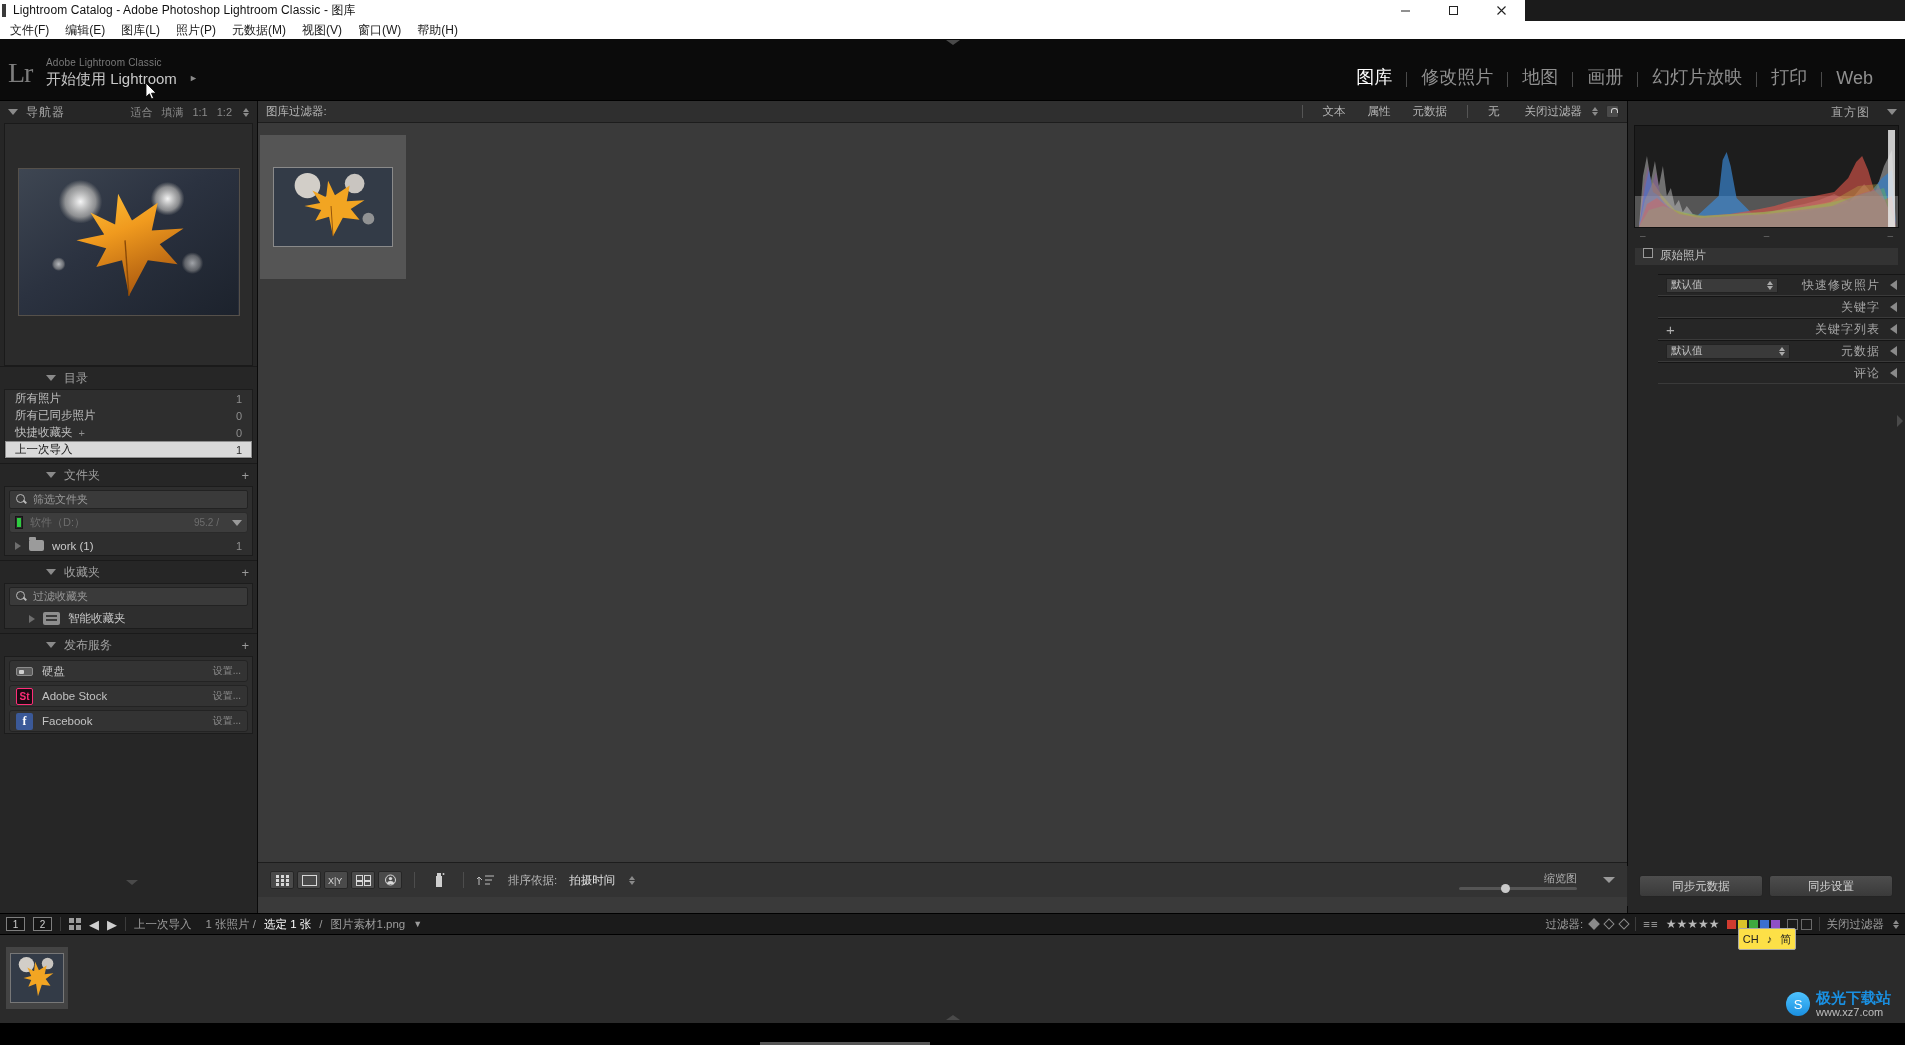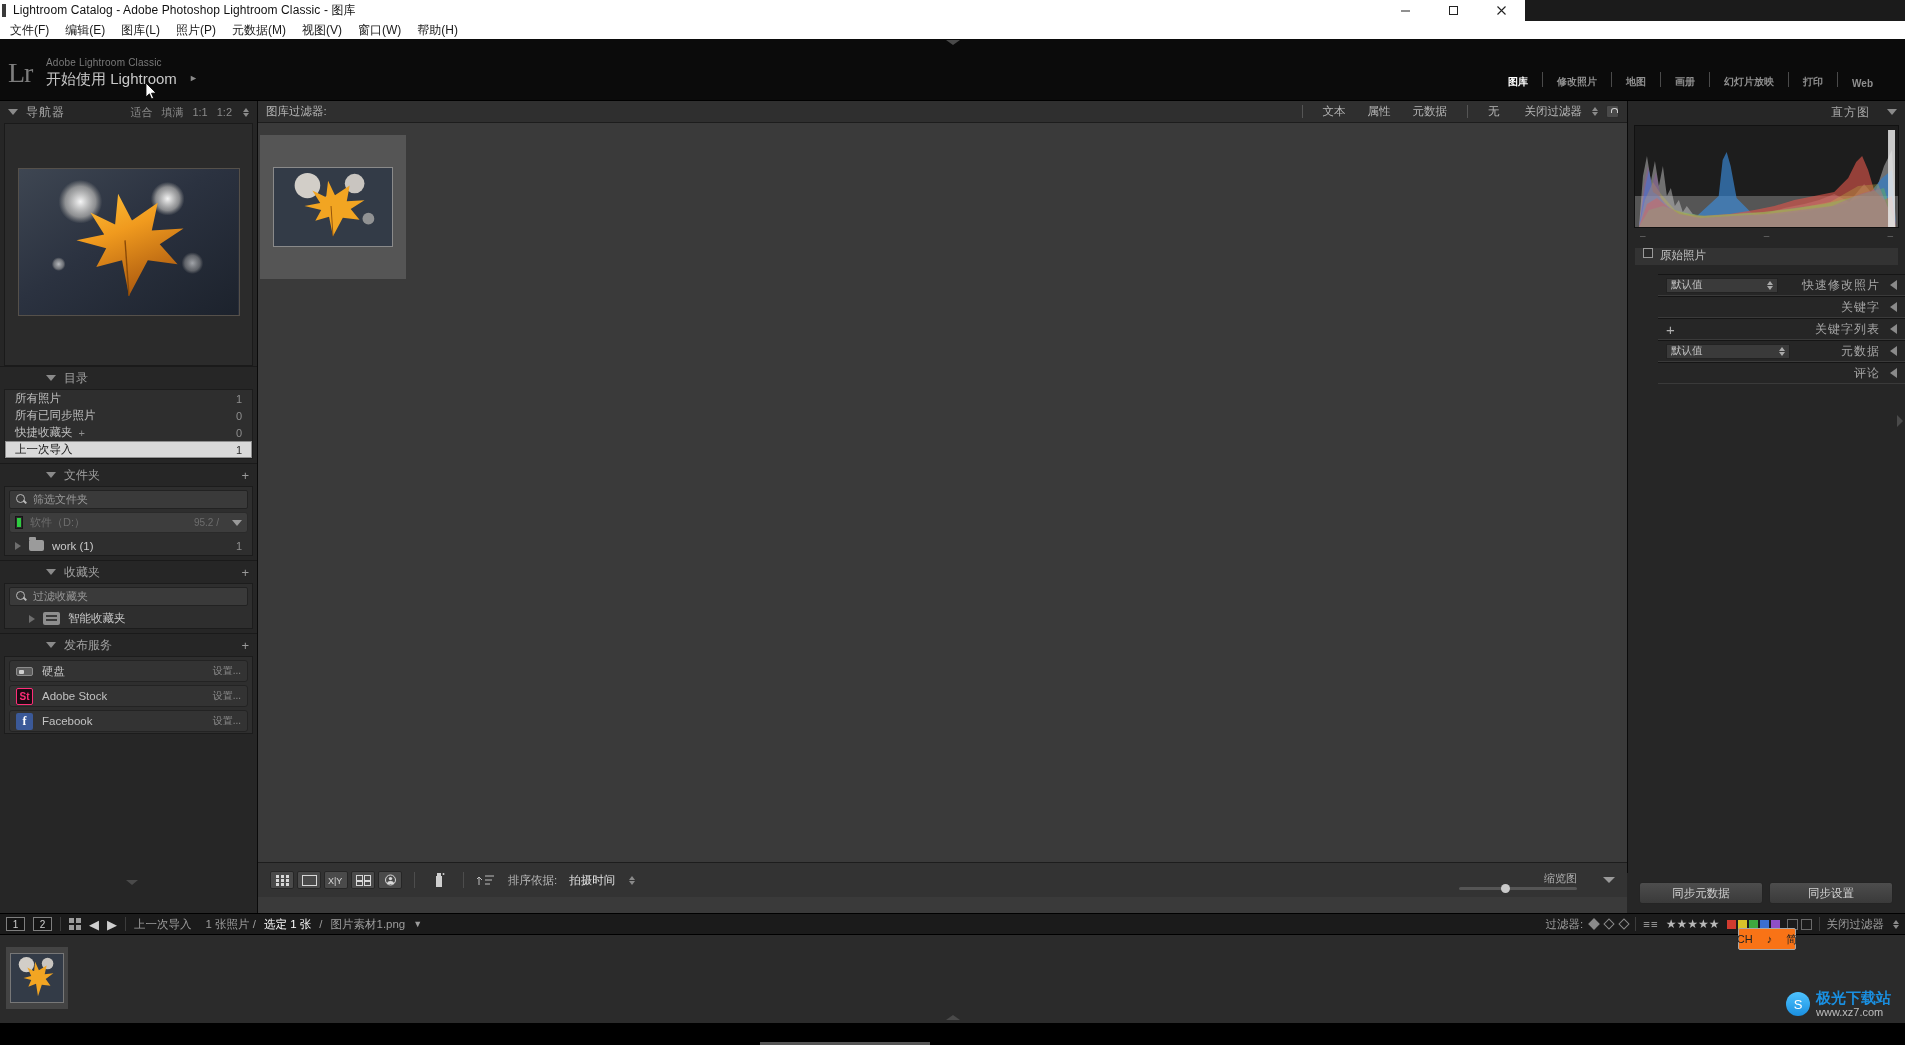--- a/index.html
+++ b/index.html
@@ -49,21 +49,21 @@
     font-family: "Liberation Serif", serif; letter-spacing: -1px; line-height: 1;
   }
   .identity { position: absolute; left: 46px; top: 18px; }
   .identity .sub { font-size: 10px; color: #7b7b7b; line-height: 12px; letter-spacing: 0.2px; }
   .identity .main { font-size: 15px; color: #c9c9c9; line-height: 19px; display: flex; align-items: center; gap: 12px;}
   .identity .main .arrow { font-size: 9px; color: #8a8a8a; }
   .modules {
     position: absolute; right: 18px; top: 0; height: 62px; display: flex; align-items: flex-end;
     padding-bottom: 12px; gap: 0;
   }
-  .module-link { font-size: 10px; color: #8f8f8f; padding: 0 14px; white-space: nowrap; font-weight: bold; }
+  .module-link { font-size: 18px; color: #8f8f8f; padding: 0 14px; white-space: nowrap; }
   .module-link.active { color: #ffffff; }
   .module-sep { width: 1px; height: 15px; background: #4a4a4a; align-self: flex-end; margin-bottom: 2px; }
 
   
   .left-panel {
     position: absolute; left: 0; top: 101px; width: 258px; height: 812px;
     background: #262626; border-right: 1px solid #0a0a0a;
   }
   .panel-header {
     height: 22px; display: flex; align-items: center; color: #a6a6a6;
@@ -186,21 +186,21 @@
   .rsect .ltri { width:0;height:0;border-top:5px solid transparent;border-bottom:5px solid transparent;border-right:7px solid #8a8a8a;margin-left:10px;}
   .preset-sel {
     width: 112px; height: 15px; background: #3a3a3a; border:1px solid #222; display:flex; align-items:center;
     padding: 0 4px; font-size:10.5px; color:#c0c0c0;
   }
   .preset-sel .st2 { margin-left:auto; display:flex; flex-direction:column; gap:1px; }
   .preset-sel .st2 i { width:0;height:0;border-left:3px solid transparent;border-right:3px solid transparent;}
   .preset-sel .st2 i.u{border-bottom:4px solid #aaa;} .preset-sel .st2 i.d{border-top:4px solid #aaa;}
   .plus-big { font-size: 15px; color:#b0b0b0; line-height: 1; }
   .right-footer {
-    position:absolute; right:0; bottom:0; width:278px; height:40px; background:#262626;
+    position:absolute; right:0; bottom:7px; width:278px; height:40px; background:#262626;
     display:flex; align-items:center; justify-content:center; gap:6px;
   }
   .rf-btn {
     width: 124px; height: 22px; background: linear-gradient(#4d4d4d,#3a3a3a); border:1px solid #242424;
     border-radius:3px; color:#d2d2d2; font-size:11.5px; display:flex; align-items:center; justify-content:center;
   }
   .right-edge-caret { position:absolute; right:2px; top:415px; width:0;height:0;
     border-top:6px solid transparent;border-bottom:6px solid transparent;border-left:6px solid #4a4a4a;}
 
   
@@ -265,23 +265,23 @@
   .fs-thumb { position:absolute; left:6px; top:12px; width:62px; height:62px; background:#444;
     display:flex;align-items:center;justify-content:center;}
   .fs-thumb-inner{width:54px;height:50px;border:1px solid #777;overflow:hidden;position:relative;background:#2a2f3a;}
   .bottom-caret{position:absolute;left:50%;transform:translateX(-50%);bottom:3px;width:0;height:0;
     border-left:7px solid transparent;border-right:7px solid transparent;border-bottom:5px solid #4a4a4a;}
   .bottom-bar{position:absolute;left:0;bottom:0;width:1905px;height:22px;background:#000;}
   .bb-slot{position:absolute;left:760px;bottom:0;width:170px;height:3px;background:#555;}
 
   
   .ime {
-    position:absolute; left:1738px; top:928px; width:58px; height:22px; background:#f97316;
+    position:absolute; left:1738px; top:928px; width:58px; height:22px; background:#fde047;
     border:1px solid #a8a8a8; border-radius:2px; display:flex; align-items:center; justify-content:center;
-    gap:14px; font-size:11px; color:#222;
+    gap:8px; font-size:11px; color:#222;
   }
   
   .wm { position:absolute; right:14px; bottom:26px; display:flex; align-items:center; gap:6px; }
   .wm-badge{width:24px;height:24px;border-radius:50%;background:linear-gradient(#4ec3ff,#1a8fe0);
     display:flex;align-items:center;justify-content:center;color:#fff;font-size:13px;}
   .wm-t1{font-size:15px;color:#1a8fe0;font-weight:bold;}
   .wm-t2{font-size:11px;color:#bdbdbd;}
   .cursor { position:absolute; left:146px; top:44px; width:12px; height:18px; }
 </style>
 </head>

